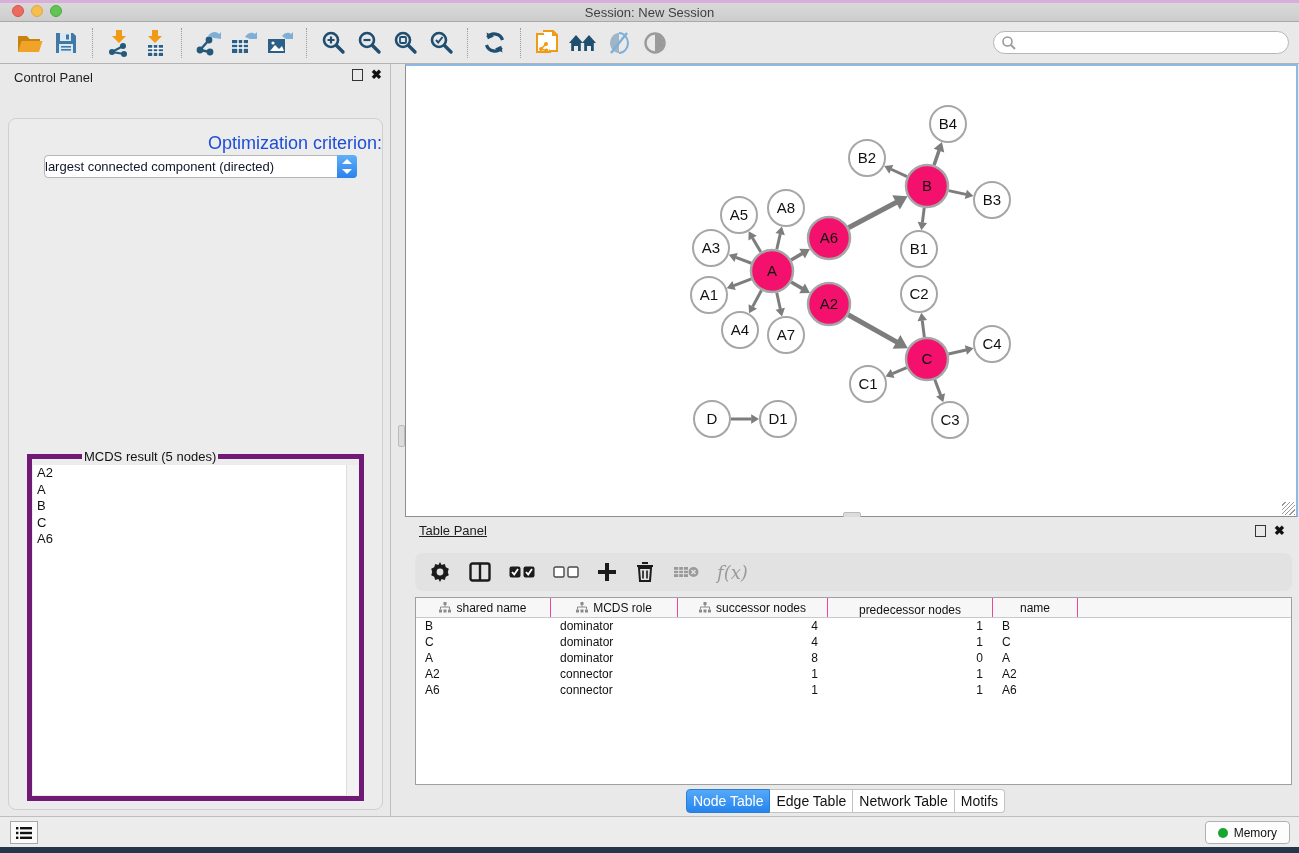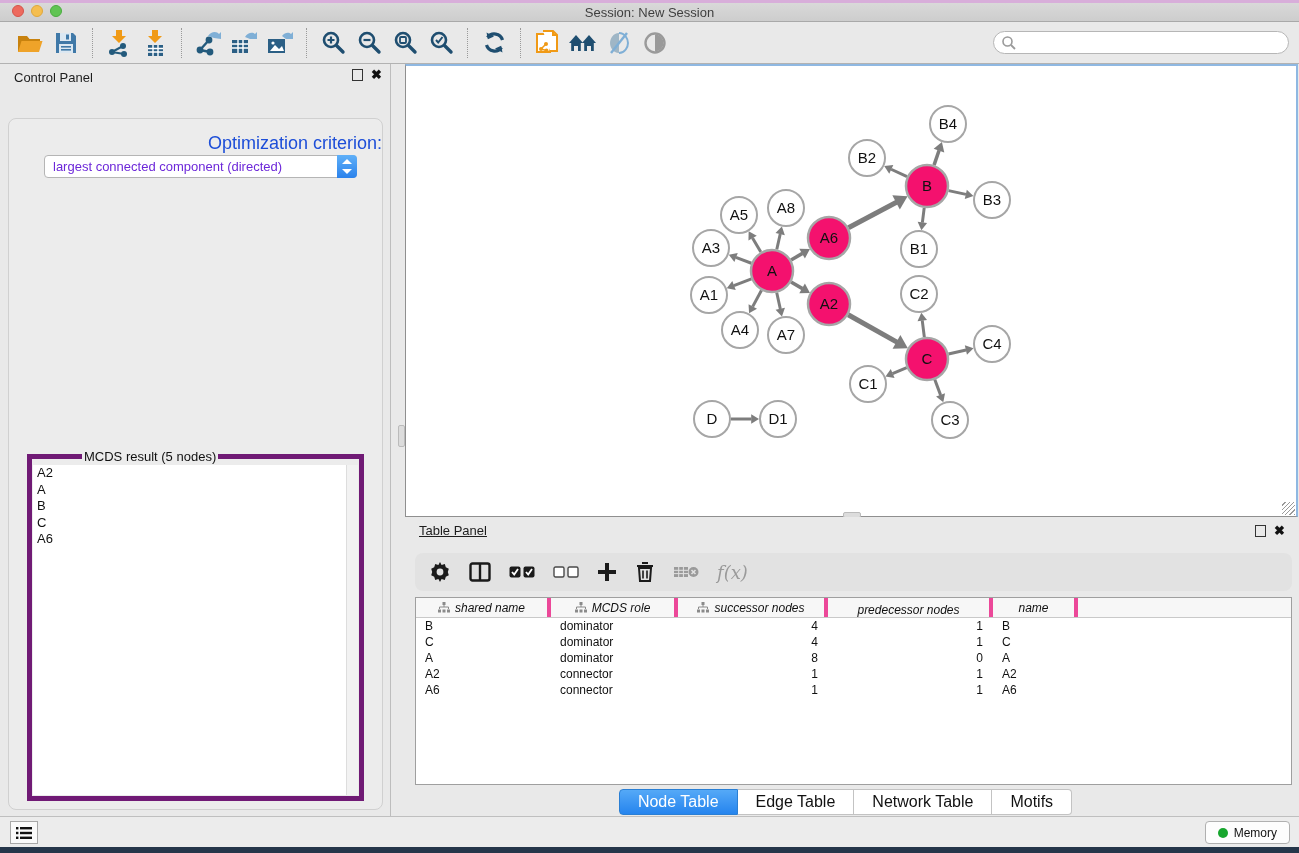--- a/index.html
+++ b/index.html
@@ -40,21 +40,21 @@
   .tabstrip { display:flex; }
   .tabstrip .tab { font-size:13px; padding:3px 13px; background:#fff; border:1px solid #c3c3c3; border-left:none; color:#111; }
   .tabstrip .tab:first-child{ border-left:1px solid #c3c3c3; border-radius:4px 0 0 4px; }
   .tabstrip .tab:last-child{ border-radius:0 4px 4px 0; }
   .tabstrip .tab.active { background:linear-gradient(#55a9f7,#2584ee); color:#fff; border-color:#2a7fd4; }
   #cp-inner { position:absolute; left:8px; top:54px; width:375px; height:692px; background:#ececec;
     border:1px solid #d0d0d0; border-radius:8px; }
   #opt-label { position:absolute; top:14px; width:100%; text-align:right; font-size:18px; color:#1d4ed8; }
   #criterion { position:absolute; left:35px; top:36px; width:313px; height:23px; background:#fff;
     border:1px solid #b5b5b5; border-radius:4px; display:flex; align-items:center; }
-  #criterion .val { flex:1; font-size:13px; padding-left:8px; color:#6d28d9; white-space:nowrap; overflow:hidden;}
+  #criterion .val { flex:1; font-size:13px; color:#0f172a; white-space:nowrap; overflow:hidden;}
   #criterion .stepper { width:20px; height:23px; margin-right:-1px; border-radius:0 4px 4px 0;
     background:linear-gradient(#5fb0f8,#2b82ec); position:relative; }
   .chev-up,.chev-dn{ position:absolute; left:5px; width:0; height:0; border-left:5px solid transparent; border-right:5px solid transparent;}
   .chev-up{ top:4px; border-bottom:5px solid #fff; }
   .chev-dn{ bottom:4px; border-top:5px solid #fff; }
   #cp-buttons { position:absolute; left:0; top:70px; width:100%; display:flex; justify-content:center; gap:14px; }
   .btn { font-size:13px; color:#111; background:#fff; border:1px solid #bdbdbd; border-radius:5px; padding:3px 16px; }
   #result-box { position:absolute; left:6px; right:6px; top:330px; bottom:8px; border:5px solid #701a75; margin:0 12px;padding-left:48px; }
   #result-box legend { font-size:13px; color:#111; margin-left:2px; padding:0 2px; }
   #result-list { position:absolute; left:1px; right:1px; top:1px; bottom:1px; background:#fff; overflow:hidden; }
@@ -77,25 +77,25 @@
 
   
   #table-panel { position:absolute; left:392px; top:517px; width:907px; height:299px; background:#e9e9e9; }
   #tp-toolbar { position:absolute; left:23px; top:36px; width:877px; height:38px; background:#e2e2e2; border-radius:8px;
     display:flex; align-items:center; padding-left:14px; gap:18px; }
   .tp-ic { display:flex; align-items:center; justify-content:center; height:26px; }
   #fx-label { font-family:"DejaVu Serif", serif; font-style:italic; font-size:18px; color:#9a9a9a; }
   #data-table { position:absolute; left:23px; top:80px; width:877px; height:188px; background:#fff; border:1px solid #9f9f9f; overflow:hidden; }
   #dt-header { display:flex; height:20px; background:#f7f7f7; border-bottom:1px solid #c9c9c9; }
   #dt-header .hcell { display:flex; align-items:center; justify-content:center; gap:5px; font-size:12px; color:#111;
-     border-right:4px solid #ec4899;font-style:italic; }
+     border-right:1px solid #ec4899; }
   #dt-body .row { display:flex; height:16px; }
   #dt-body .cell { font-size:12px; color:#111; line-height:16px; white-space:nowrap; }
   #tp-tabs { position:absolute; left:0; top:272px; width:100%; display:flex; justify-content:center; }
-  #tp-tabs .tab { font-size:16px; padding:3px 18px; }
+  #tp-tabs .tab { font-size:14px; padding:3px 6px; }
 
   
   #status-bar { position:absolute; left:0; top:816px; width:100%; height:31px; background:#ececec; border-top:1px solid #bfbfbf; }
   #list-btn { position:absolute; left:10px; top:4px; width:28px; height:23px; background:#fafafa; border:1px solid #a8a8a8;
     display:flex; align-items:center; justify-content:center; }
   #memory-btn { position:absolute; right:9px; top:4px; height:23px; background:#fdfdfd; border:1px solid #b0b0b0; border-radius:4px;
     display:flex; align-items:center; gap:6px; padding:0 12px; font-size:12px; color:#111; }
   #memory-dot { width:10px; height:10px; border-radius:50%; background:#17a62e; }
   #desktop-bottom { position:absolute; left:0; bottom:0; width:100%; height:6px; background:#25364a; }
 </style>

